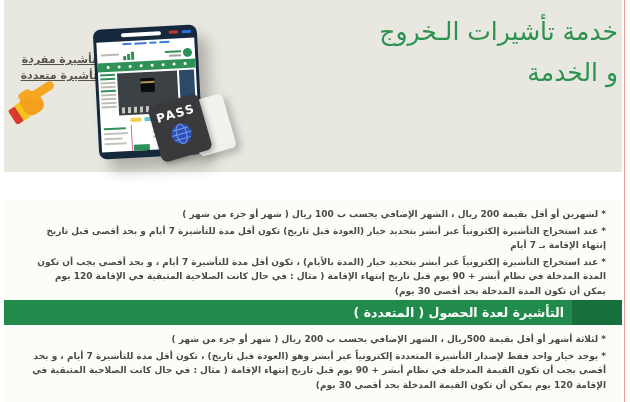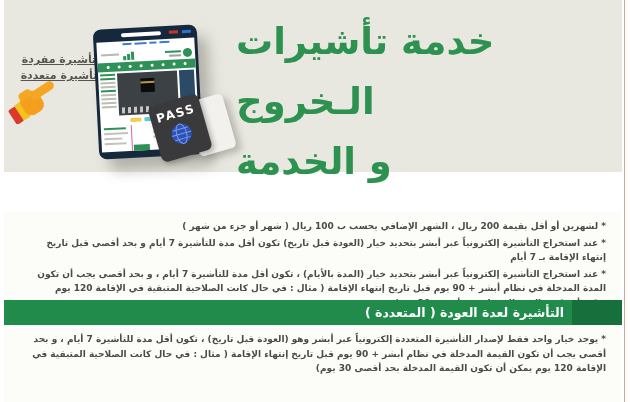--- a/index.html
+++ b/index.html
@@ -2,22 +2,22 @@
 <html lang="ar"><head>
 <meta charset="utf-8">
 <style>
   html,body{margin:0;padding:0;}
   body{font-family:"DejaVu Sans",sans-serif;background:#fff;}
   .page{position:relative;width:630px;height:402px;background:#ffffff;overflow:hidden;}
   .edge-line{position:absolute;right:5px;top:0;bottom:0;width:1px;background:#e79c90;}
 
   
   .hero{position:absolute;left:4px;right:8px;top:0;height:172px;background:#e9e8e0;}
-  .main-title{position:absolute;right:4px;width:382px;top:12px;text-align:left;
-    color:#2d9150;font-size:37px;font-weight:bold;direction:rtl;line-height:1.62;}
+  .main-title{position:absolute;right:4px;width:382px;top:12px;text-align:right;
+    color:#2d9150;font-size:25px;font-weight:normal;direction:rtl;line-height:1.62;}
   .side-labels{position:absolute;left:10px;top:52px;width:90px;text-align:center;
     direction:rtl;color:#56544b;font-size:11px;font-weight:bold;line-height:16px;}
   .side-labels div{text-decoration:underline;}
   .hand{position:absolute;left:2px;top:74px;}
 
   
   .tablet{position:absolute;left:92px;top:27px;width:104px;height:130px;background:#16293c;
     border-radius:8px;transform:rotate(-3deg);box-shadow:10px 12px 14px rgba(95,95,88,.4);}
   .tab-topbar{height:13px;display:flex;align-items:center;}
   .addr{margin-left:28px;width:40px;height:4px;background:#fff;border-radius:2px;}
@@ -64,21 +64,21 @@
   .bar{position:absolute;left:4px;right:8px;height:25px;background:#218b4b;}
   .bar-endcap{position:absolute;right:0;top:0;width:50px;height:100%;background:#17703b;}
   .bar-label{position:absolute;right:58px;top:0;line-height:25px;color:#ffffff;
     font-size:12.5px;font-weight:bold;direction:rtl;white-space:nowrap;}
   .bar1{top:172px;} .bar2{top:300px;}
 
   
   .bullets{position:absolute;left:4px;right:8px;background:#fcfcf9;direction:rtl;
     padding:7px 16px 0 26px;box-sizing:border-box;color:#4a4a4a;font-size:9px;font-weight:bold;text-align:right;}
   .bullets p{margin:0 0 2px;line-height:14.5px;}
-  .b1{top:212px;height:103px;}
+  .b1{top:200px;height:103px;}
   .b2{top:325px;height:77px;}
 </style>
 </head>
 <body>
 
 <div class="page">
   <div class="edge-line"></div>
 
   <div class="hero">
     <div class="main-title">
@@ -188,18 +188,19 @@
   </div>
 
   <div class="bullets b1" lang="ar">
     <p>* لشهرين أو أقل بقيمة 200 ريال ، الشهر الإضافي يحسب ب 100 ريال ( شهر أو جزء من شهر )</p>
     <p>* عند استخراج التأشيرة إلكترونياً عبر أبشر بتحديد خيار (العودة قبل تاريخ) تكون أقل مدة للتأشيرة 7 أيام و بحد أقصى قبل تاريخ إنتهاء الإقامة بـ 7 أيام</p>
     <p>* عند استخراج التأشيرة إلكترونياً عبر أبشر بتحديد خيار (المدة بالأيام) ، تكون أقل مدة للتأشيرة 7 أيام ، و بحد أقصى يجب أن تكون المدة المدخلة في نظام أبشر + 90 يوم قبل تاريخ إنتهاء الإقامة ( مثال : في حال كانت الصلاحية المتبقية في الإقامة 120 يوم يمكن أن تكون المدة المدخلة بحد أقصى 30 يوم)</p>
   </div>
 
   <div class="bar bar2">
     <span class="bar-endcap"></span>
-    <span class="bar-label">التأشيرة لعدة العودة ( المتعددة )</span>
+    <span class="bar-label">التأشيرة لعدة الحصول ( المتعددة )</span>
   </div>
   <div class="bullets b2" lang="ar">
+    <p>* لثلاثة أشهر أو أقل بقيمة 500ريال ، الشهر الإضافي يحسب ب 200 ريال ( شهر أو جزء من شهر )</p>
     <p>* يوجد خيار واحد فقط لإصدار التأشيرة المتعددة إلكترونياً عبر أبشر وهو (العودة قبل تاريخ) ، تكون أقل مدة للتأشيرة 7 أيام ، و بحد أقصى يجب أن تكون القيمة المدخلة في نظام أبشر + 90 يوم قبل تاريخ إنتهاء الإقامة ( مثال : في حال كانت الصلاحية المتبقية في الإقامة 120 يوم يمكن أن تكون القيمة المدخلة بحد أقصى 30 يوم)</p>
   </div>
 </div>
 
 </body></html>

